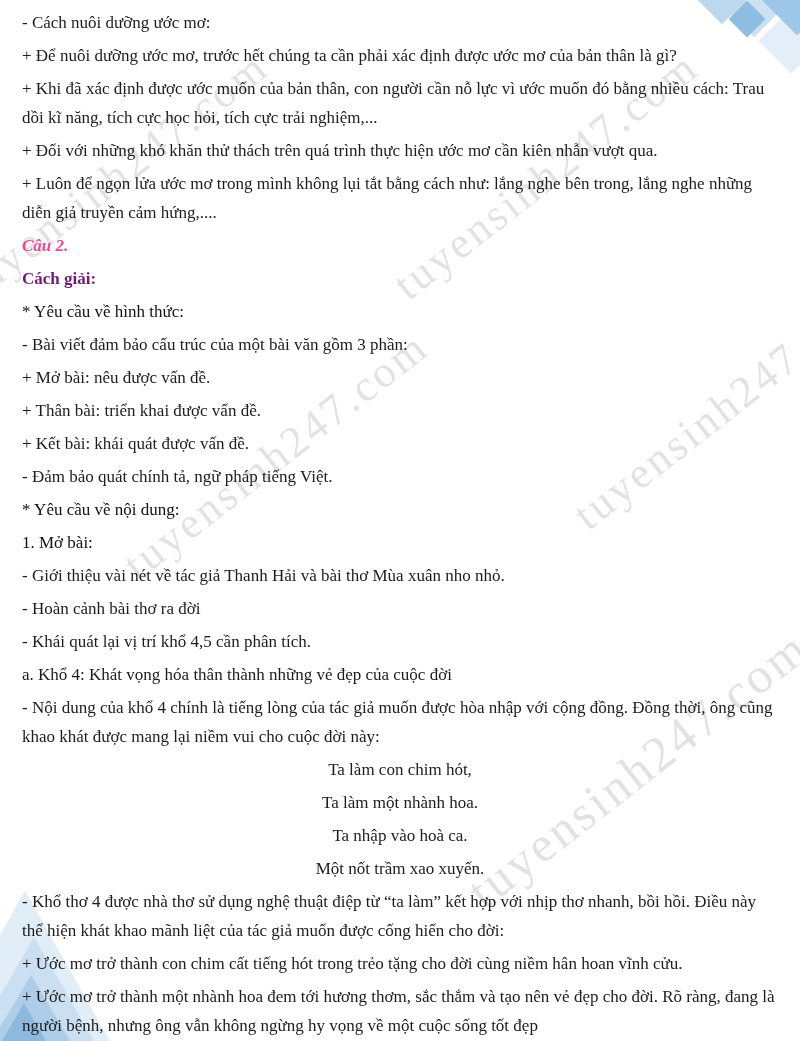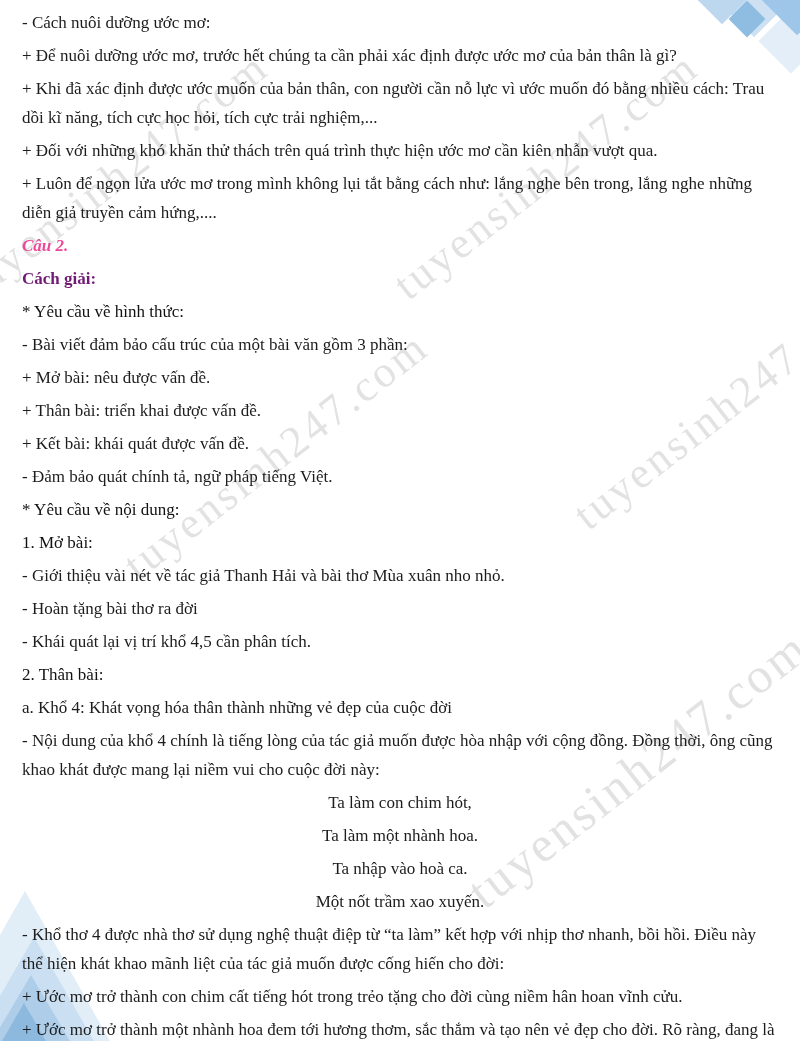--- a/index.html
+++ b/index.html
@@ -97,23 +97,22 @@
     <p class="heading-blue">Cách giải:</p>
     <p class="heading-bold">* Yêu cầu về hình thức:</p>
     <p class="para">- Bài viết đảm bảo cấu trúc của một bài văn gồm 3 phần:</p>
     <p class="para">+ Mở bài: nêu được vấn đề.</p>
     <p class="para">+ Thân bài: triển khai được vấn đề.</p>
     <p class="para">+ Kết bài: khái quát được vấn đề.</p>
     <p class="para">- Đảm bảo quát chính tả, ngữ pháp tiếng Việt.</p>
     <p class="heading-bold">* Yêu cầu về nội dung:</p>
     <p class="heading-bold">1. Mở bài:</p>
     <p class="para">- Giới thiệu vài nét về tác giả Thanh Hải và bài thơ Mùa xuân nho nhỏ.</p>
-    <p class="para">- Hoàn tặng bài thơ ra đời</p>
+    <p class="para">- Hoàn cảnh bài thơ ra đời</p>
     <p class="para">- Khái quát lại vị trí khổ 4,5 cần phân tích.</p>
-    <p class="heading-bold">2. Thân bài:</p>
     <p class="para">a. Khổ 4: Khát vọng hóa thân thành những vẻ đẹp của cuộc đời</p>
     <p class="para">- Nội dung của khổ 4 chính là tiếng lòng của tác giả muốn được hòa nhập với cộng đồng. Đồng thời, ông cũng khao khát được mang lại niềm vui cho cuộc đời này:</p>
     <p class="verse">Ta làm con chim hót,</p>
     <p class="verse">Ta làm một nhành hoa.</p>
     <p class="verse">Ta nhập vào hoà ca.</p>
     <p class="verse">Một nốt trầm xao xuyến.</p>
     <p class="para">- Khổ thơ 4 được nhà thơ sử dụng nghệ thuật điệp từ “ta làm” kết hợp với nhịp thơ nhanh, bồi hồi. Điều này thể hiện khát khao mãnh liệt của tác giả muốn được cống hiến cho đời:</p>
     <p class="para">+ Ước mơ trở thành con chim cất tiếng hót trong trẻo tặng cho đời cùng niềm hân hoan vĩnh cửu.</p>
     <p class="para">+ Ước mơ trở thành một nhành hoa đem tới hương thơm, sắc thắm và tạo nên vẻ đẹp cho đời. Rõ ràng, đang là người bệnh, nhưng ông vẫn không ngừng hy vọng về một cuộc sống tốt đẹp</p>
   </main>

